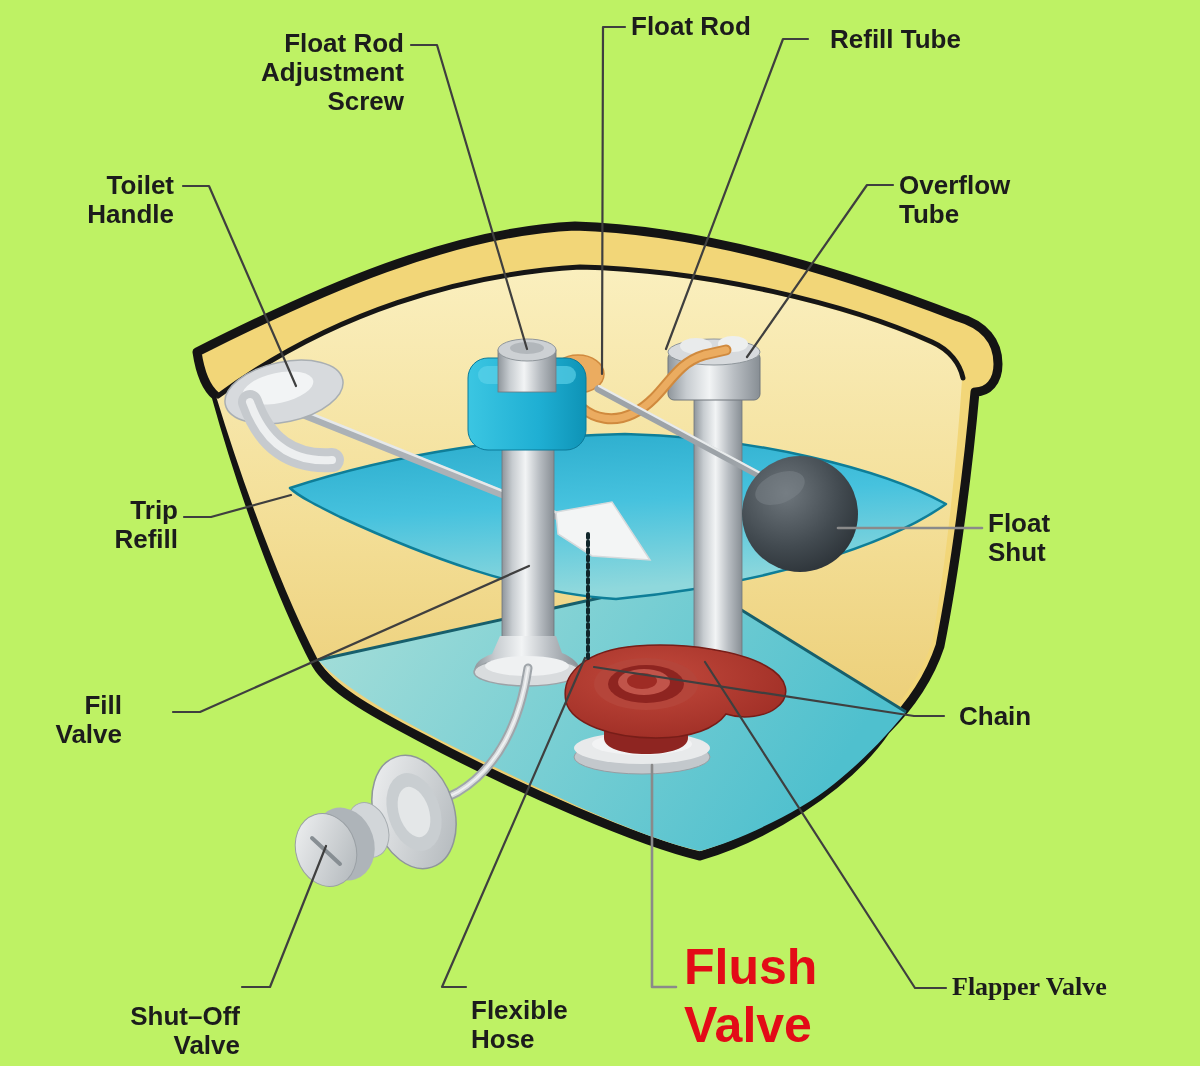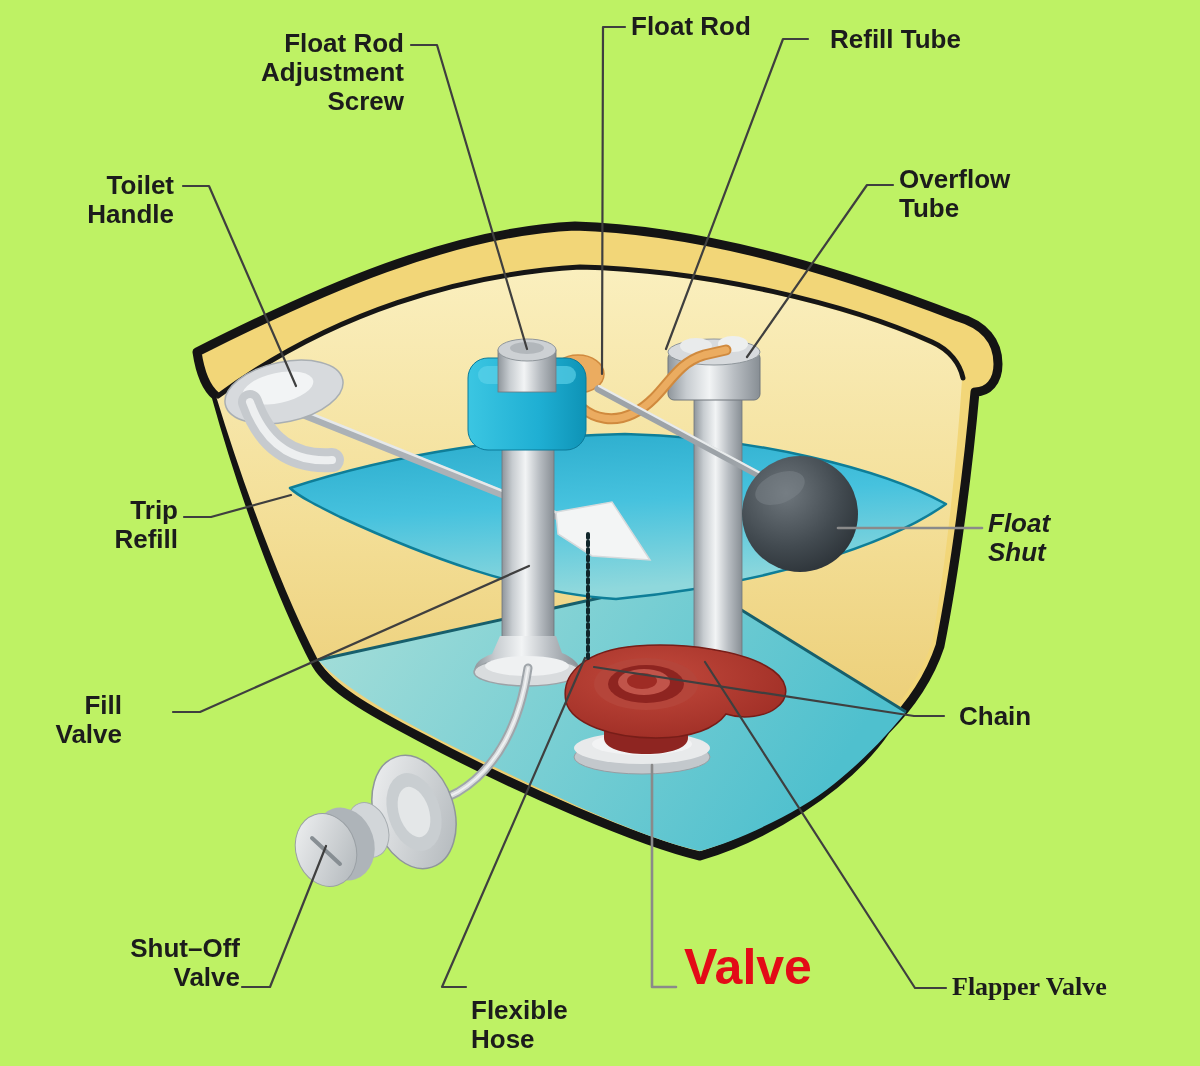--- a/index.html
+++ b/index.html
@@ -193,55 +193,56 @@
 
 <div class="lbl" style="left:814px;top:25px;margin-left:16px;">
   <span class="ln">Refill Tube</span>
 </div>
 
 <div class="lbl r" style="right:1026px;top:171px;">
   <span class="ln">Toilet</span>
   <span class="ln">Handle</span>
 </div>
 
-<div class="lbl" style="left:899px;top:165px;">
+<div class="lbl" style="left:899px;top:171px;">
   <span class="ln">Overflow</span>
   <span class="ln">Tube</span>
 </div>
 
 <div class="lbl r" style="right:1022px;top:496px;">
   <span class="ln">Trip</span>
   <span class="ln">Refill</span>
 </div>
 
-<div class="lbl" style="left:988px;top:509px;font-style:italic;">
+<div class="lbl" style="left:988px;top:509px;">
   <span class="ln">Float</span>
   <span class="ln">Shut</span>
 </div>
 
 <div class="lbl r" style="right:1078px;top:691px;">
   <span class="ln">Fill</span>
   <span class="ln">Valve</span>
 </div>
 
 <div class="lbl" style="left:959px;top:702px;">
   <span class="ln">Chain</span>
 </div>
 
-<div class="lbl r" style="right:960px;top:934px;">
+<div class="lbl r" style="right:960px;top:1002px;">
   <span class="ln">Shut–Off</span>
   <span class="ln">Valve</span>
 </div>
 
 <div class="lbl" style="left:471px;top:996px;">
   <span class="ln">Flexible</span>
   <span class="ln">Hose</span>
 </div>
 
 <div class="lbl lbl-flush" style="left:684px;top:938px;">
+  <span class="ln">Flush</span>
   <span class="ln">Valve</span>
 </div>
 
 <div class="lbl" style="left:952px;top:972px;font-family:Liberation Serif, serif;">
   <span class="ln">Flapper Valve</span>
 </div>
 
 </div>
 
 </body></html>

